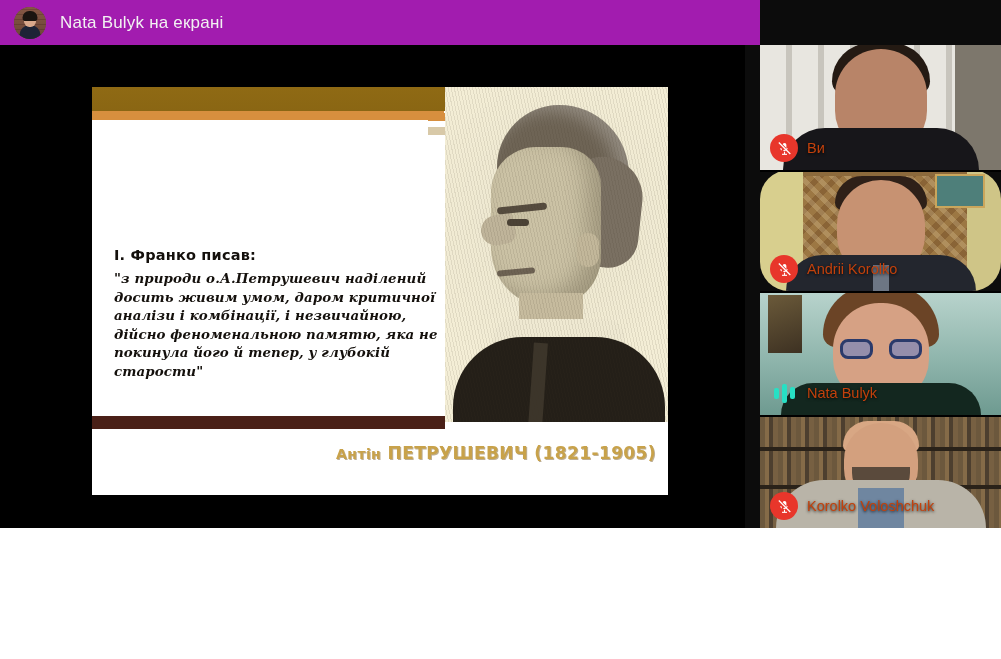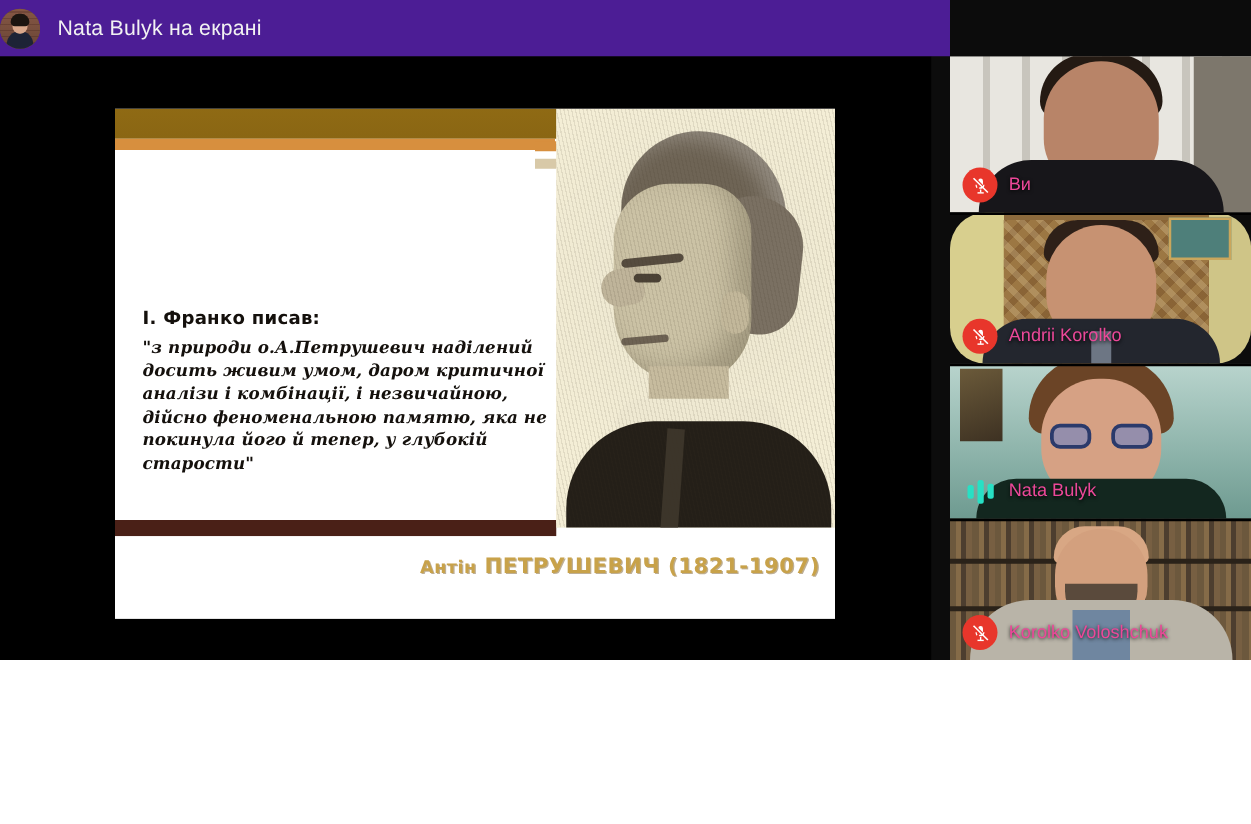--- a/index.html
+++ b/index.html
@@ -26,21 +26,22 @@
     background:#0c0c0c;
     overflow:hidden;
   }
 
   
   .topbar {
     position:absolute;
     left:0; top:0;
     width:760px; height:45px;
     display:flex; align-items:center;
-    background:#4c1d95;
+    padding-left:14px;
+    background:#a21caf;
     z-index:6;
   }
   .avatar {
     width:32px; height:32px;
     border-radius:50%;
     flex:0 0 32px;
     overflow:hidden;
     position:relative;
     background:#6b4a3e;
   }
@@ -332,21 +333,21 @@
   }
   .audio-badge i {
     display:block; width:5px;
     background:#27e0c4;
     border-radius:2px;
   }
   .audio-badge i:nth-child(1){ height:11px; }
   .audio-badge i:nth-child(2){ height:19px; }
   .audio-badge i:nth-child(3){ height:12px; }
   .name {
-    color:#ec4899;
+    color:#c2410c;
     font-size:14.5px;
     text-shadow:0 1px 3px rgba(0,0,0,.85);
     white-space:nowrap;
   }
 
   
   .t1 { top:0; height:125px; }
   .t1 .bg {
     position:absolute; inset:0;
     background:repeating-linear-gradient(90deg,#e8e6e0 0 26px,#c8c5bd 26px 32px);
@@ -530,21 +531,21 @@
           <div class="p-neck"></div>
           <div class="p-collar"></div>
           <div class="p-coat"></div>
           <div class="p-coat-hl"></div>
           <div class="p-grain"></div>
         </div>
 
         <div class="caption">
           <div class="caption-text">
             <span class="nm">Антін</span>
-            <span>ПЕТРУШЕВИЧ (1821-1907)</span>
+            <span>ПЕТРУШЕВИЧ (1821-1905)</span>
           </div>
         </div>
 
       </div>
     </div>
 
     <div class="filmstrip">
 
       <div class="tile t1">
         <div class="scene">

